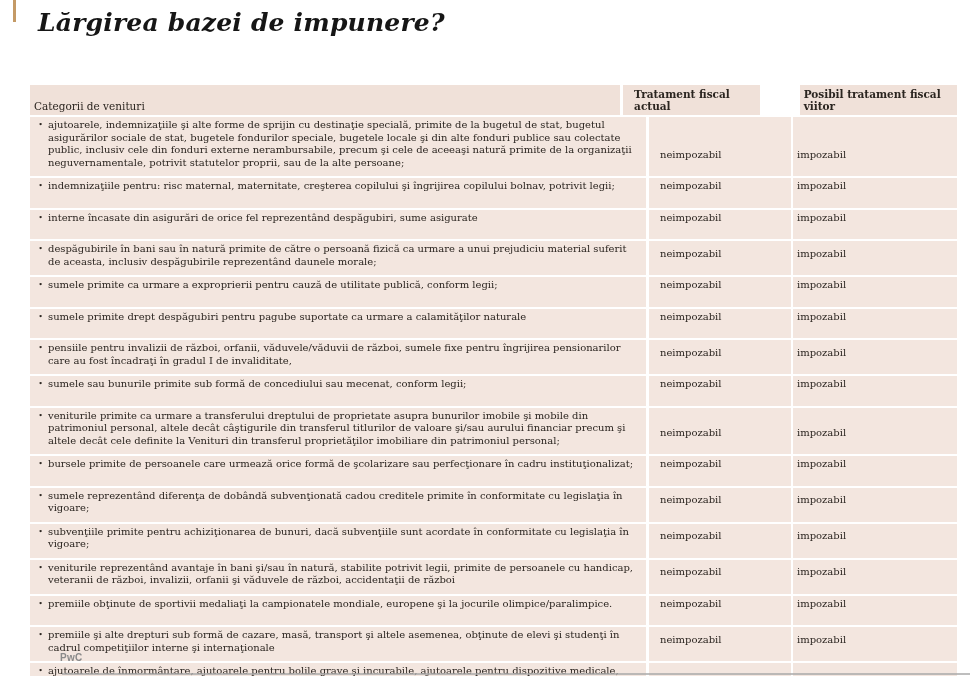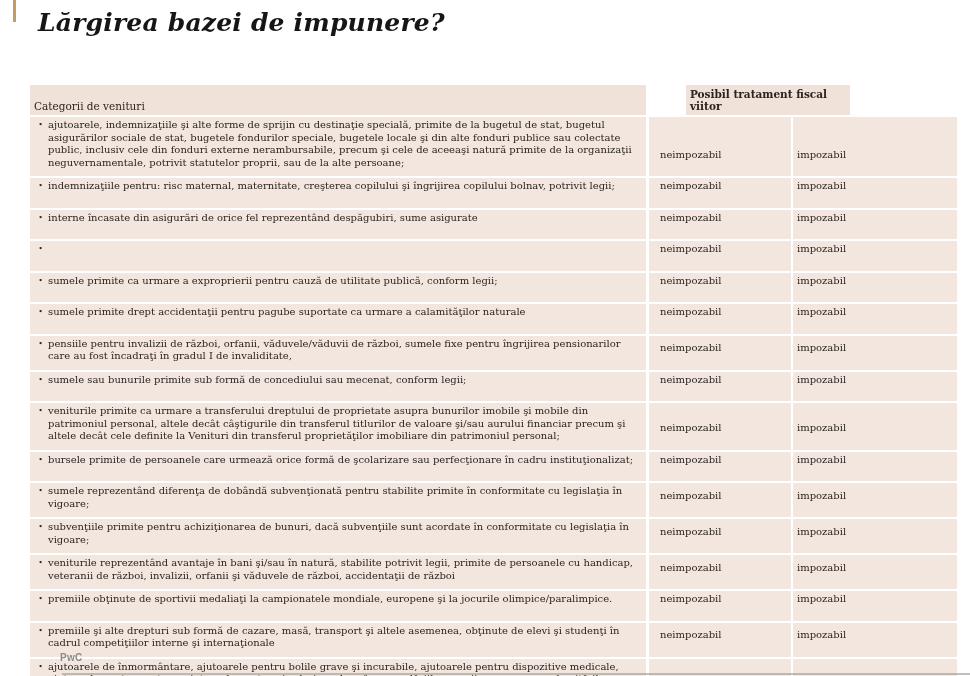--- a/index.html
+++ b/index.html
@@ -42,20 +42,21 @@
 </head>
 <body>
 
 <div class="slide">
   <div class="accent-bar"></div>
   <h1 class="title">Lărgirea bazei de impunere?</h1>
 
   <div class="table">
     <div class="row thead">
       <div class="c1 cell">Categorii de venituri</div>
+      <div class="c2 cell">Tratament fiscal actual</div>
       <div class="c3 cell">Posibil tratament fiscal viitor</div>
     </div>
     <div id="rows">
   <div class="row trow pad">
     <div class="c1 cell">
       <span class="bullet">•</span>
       <span class="rtext">ajutoarele, indemnizaţiile şi alte forme de sprijin cu destinaţie specială, primite de la bugetul de stat, bugetul asigurărilor sociale de stat, bugetele fondurilor speciale, bugetele locale şi din alte fonduri publice sau colectate public, inclusiv cele din fonduri externe nerambursabile, precum şi cele de aceeaşi natură primite de la organizaţii neguvernamentale, potrivit statutelor proprii, sau de la alte persoane;</span>
     </div>
     <div class="c2 cell">neimpozabil</div>
     <div class="c3 cell">impozabil</div>
@@ -75,38 +76,39 @@
       <span class="bullet">•</span>
       <span class="rtext">interne încasate din asigurări de orice fel reprezentând despăgubiri, sume asigurate</span>
     </div>
     <div class="c2 cell">neimpozabil</div>
     <div class="c3 cell">impozabil</div>
   </div>
 
   <div class="row trow pad">
     <div class="c1 cell">
       <span class="bullet">•</span>
+      <span class="rtext">despăgubirile în bani sau în natură primite de către o persoană fizică ca urmare a unui prejudiciu material suferit de aceasta, inclusiv despăgubirile reprezentând daunele morale;</span>
     </div>
     <div class="c2 cell">neimpozabil</div>
     <div class="c3 cell">impozabil</div>
   </div>
 
   <div class="row trow">
     <div class="c1 cell">
       <span class="bullet">•</span>
       <span class="rtext">sumele primite ca urmare a exproprierii pentru cauză de utilitate publică, conform legii;</span>
     </div>
     <div class="c2 cell">neimpozabil</div>
     <div class="c3 cell">impozabil</div>
   </div>
 
   <div class="row trow">
     <div class="c1 cell">
       <span class="bullet">•</span>
-      <span class="rtext">sumele primite drept accidentaţii pentru pagube suportate ca urmare a calamităţilor naturale</span>
+      <span class="rtext">sumele primite drept despăgubiri pentru pagube suportate ca urmare a calamităţilor naturale</span>
     </div>
     <div class="c2 cell">neimpozabil</div>
     <div class="c3 cell">impozabil</div>
   </div>
 
   <div class="row trow pad">
     <div class="c1 cell">
       <span class="bullet">•</span>
       <span class="rtext">pensiile pentru invalizii de război, orfanii, văduvele/văduvii de război, sumele fixe pentru îngrijirea pensionarilor care au fost încadraţi în gradul I de invaliditate,</span>
     </div>
@@ -137,21 +139,21 @@
       <span class="bullet">•</span>
       <span class="rtext">bursele primite de persoanele care urmează orice formă de şcolarizare sau perfecţionare în cadru instituţionalizat;</span>
     </div>
     <div class="c2 cell">neimpozabil</div>
     <div class="c3 cell">impozabil</div>
   </div>
 
   <div class="row trow pad">
     <div class="c1 cell">
       <span class="bullet">•</span>
-      <span class="rtext">sumele reprezentând diferenţa de dobândă subvenţionată pentru stabilite primite în conformitate cu legislaţia în vigoare;</span>
+      <span class="rtext">sumele reprezentând diferenţa de dobândă subvenţionată cadou creditele primite în conformitate cu legislaţia în vigoare;</span>
     </div>
     <div class="c2 cell">neimpozabil</div>
     <div class="c3 cell">impozabil</div>
   </div>
 
   <div class="row trow pad">
     <div class="c1 cell">
       <span class="bullet">•</span>
       <span class="rtext">subvenţiile primite pentru achiziţionarea de bunuri, dacă subvenţiile sunt acordate în conformitate cu legislaţia în vigoare;</span>
     </div>

